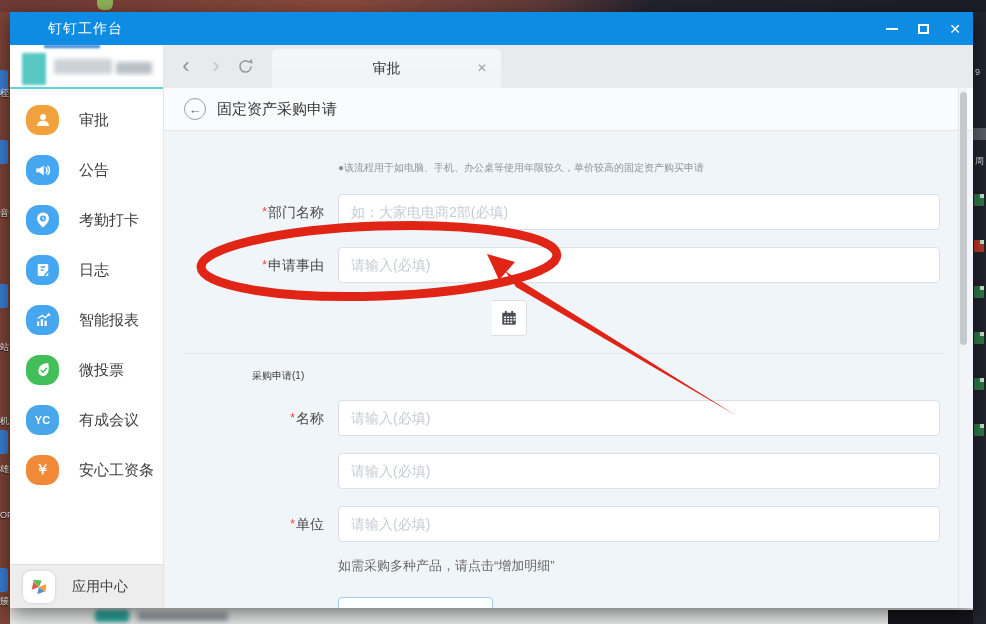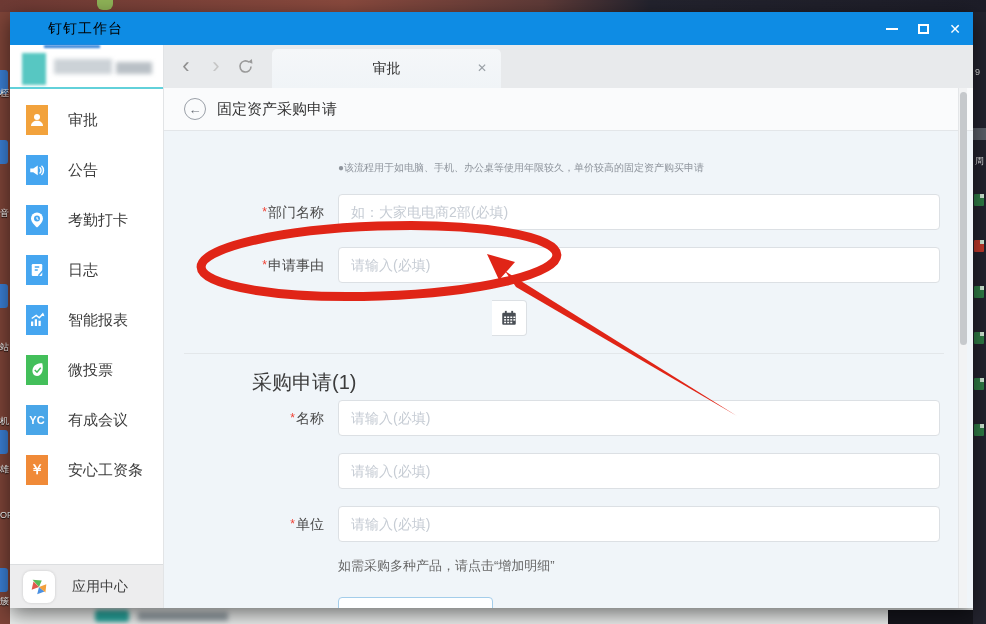--- a/index.html
+++ b/index.html
@@ -20,39 +20,39 @@
   .desk-right .xls:after { content:""; position:absolute; right:0; top:0; width:4px; height:4px; background:#cfe8d4; }
   .desk-bottom { position:absolute; left:10px; top:608px; width:963px; height:16px; background:#eef0ef; }
   .desk-bottom .dark { position:absolute; left:878px; top:2px; width:85px; height:14px; background:#15151c; }
   .desk-bottom .teal { position:absolute; left:85px; top:2px; width:34px; height:12px; background:#2aa8a0; filter:blur(2px); border-radius:3px; }
   .desk-bottom .blurbar { position:absolute; left:128px; top:4px; width:90px; height:9px; background:#9aa4aa; filter:blur(2.5px); }
 
   
   .window { position:absolute; left:10px; top:12px; width:963px; height:596px; background:#fff;
     box-shadow:0 6px 20px rgba(0,0,0,.55); }
   .titlebar { height:33px; display:flex; align-items:center; padding:0 12px 0 38px; }
-  .titlebar .title { color:#000000; font-size:14px; letter-spacing:1px; }
+  .titlebar .title { color:#ffffff; font-size:14px; letter-spacing:1px; }
   .controls { margin-left:auto; display:flex; align-items:center; gap:20px; }
   .ctl { color:#fff; font-size:14px; line-height:14px; cursor:default; }
   .ctl-min { width:12px; height:2px; background:#fff; }
   .ctl-max { width:11px; height:10px; border:2px solid #fff; }
 
   .win-body { display:flex; height:563px; }
 
   
   .sidebar { width:154px; background:#fff; border-right:1px solid #e2e4e6; position:relative; flex:none; }
   .redact { position:absolute; left:10px; top:8px; width:136px; height:32px; }
   .redact .avatar { position:absolute; left:2px; top:0; width:24px; height:32px; background:#57c7c2; filter:blur(1.5px); }
   .redact .b1 { position:absolute; left:34px; top:6px; width:58px; height:15px; background:#ccd2d7; filter:blur(2px); }
   .redact .b2 { position:absolute; left:96px; top:9px; width:36px; height:12px; background:#b9c0c6; filter:blur(2px); }
   .redact .underline { position:absolute; left:24px; top:-8px; width:56px; height:3px; background:#2f7fd6; filter:blur(1px); }
   .cyanline { position:absolute; left:0; top:42px; width:100%; height:2px; background:#46c9d4; opacity:.85; }
   .side-list { position:absolute; top:50px; left:0; width:100%; }
   .side-item { height:50px; display:flex; align-items:center; padding-left:16px; cursor:pointer; }
-  .side-icon { width:22px; height:30px; border-radius:0; display:flex; align-items:center; justify-content:center; flex:none;
+  .side-icon { width:33px; height:30px; border-radius:13px; display:flex; align-items:center; justify-content:center; flex:none;
     color:#fff; font-weight:bold; }
   .side-icon svg { width:18px; height:18px; display:block; }
   .side-label { margin-left:20px; font-size:15px; color:#3c3c3c; }
   .side-footer { position:absolute; left:0; bottom:0; width:100%; height:44px; background:#ededee; border-top:1px solid #dcdee0;
     display:flex; align-items:center; padding-left:13px; cursor:pointer; }
   .pinwheel { width:32px; height:32px; background:#fff; border-radius:8px; display:flex; align-items:center; justify-content:center;
     box-shadow:0 0 3px rgba(0,0,0,.15); }
   .side-footer .side-label { margin-left:17px; font-size:14px; }
 
   
@@ -76,21 +76,21 @@
   .form-desc { position:absolute; left:174px; top:30px; font-size:10px; color:#8e949c; }
   .frow-label { position:absolute; width:160px; text-align:right; font-size:14px; color:#4a4a4a; line-height:36px; }
   .req { color:#f04134; font-size:12px; margin-right:1px; vertical-align:1px; }
   .finput { position:absolute; left:174px; width:602px; height:36px; border:1px solid #dce0e4; border-radius:4px;
     background:#fff; padding:0 12px; font-size:14px; color:#333; outline:none; font-family:inherit; }
   .finput::placeholder { color:#c6ccd4; opacity:1; }
   .finput-date { width:154px; background:#efefef; border-radius:4px 0 0 4px; }
   .date-btn { position:absolute; left:328px; width:35px; height:36px; background:#fff; border:1px solid #dce0e4;
     border-left:none; border-radius:0 4px 4px 0; display:flex; align-items:center; justify-content:center; cursor:pointer; }
   .divider { position:absolute; left:20px; width:760px; height:1px; background:#e3e7ea; }
-  .section-title { position:absolute; left:88px; font-size:20px; color:#3c3c3c; }
+  .section-title { position:absolute; left:88px; font-size:10px; color:#3c3c3c; }
   .form-note { position:absolute; left:174px; font-size:13px; color:#666; }
   .partial-btn { position:absolute; left:174px; top:466px; width:155px; height:30px; background:#fdfeff;
     border:1px solid #a3cdea; border-radius:4px; cursor:pointer; }
 
   .vscroll { position:absolute; left:794px; top:43px; bottom:0; width:9px; background:#f2f3f4; border-left:1px solid #e4e6e8; }
   .vthumb { position:absolute; left:1px; top:4px; width:7px; height:253px; background:#c6c9cc; border-radius:4px; cursor:pointer; }
 
   
   .annotation { position:absolute; left:0; top:0; width:986px; height:624px; pointer-events:none; z-index:50; }
 </style>

